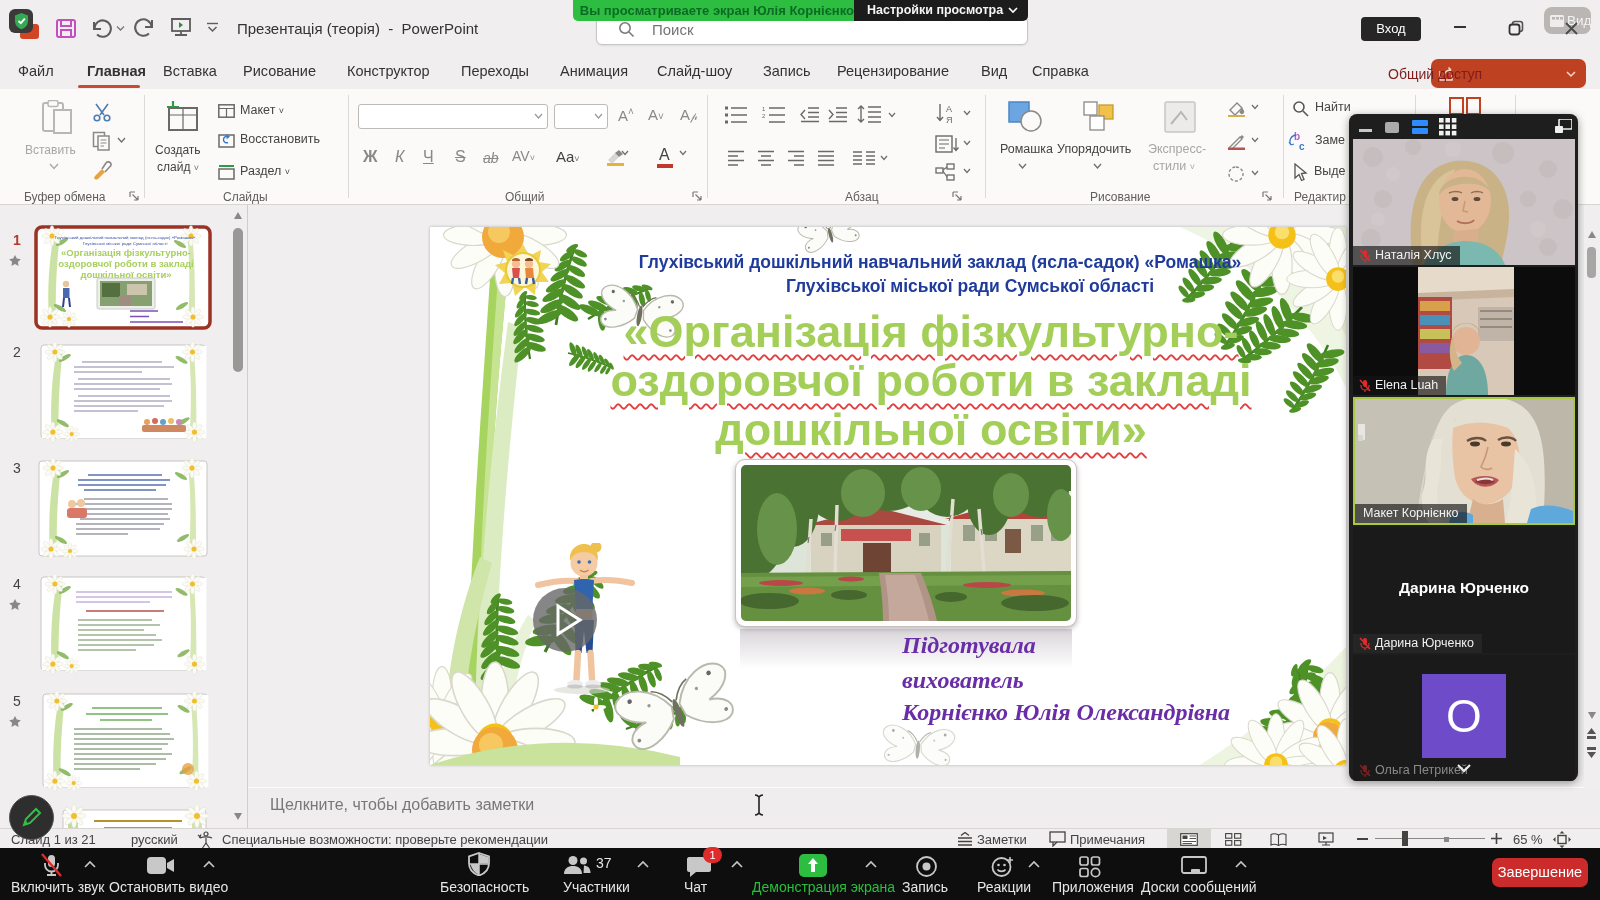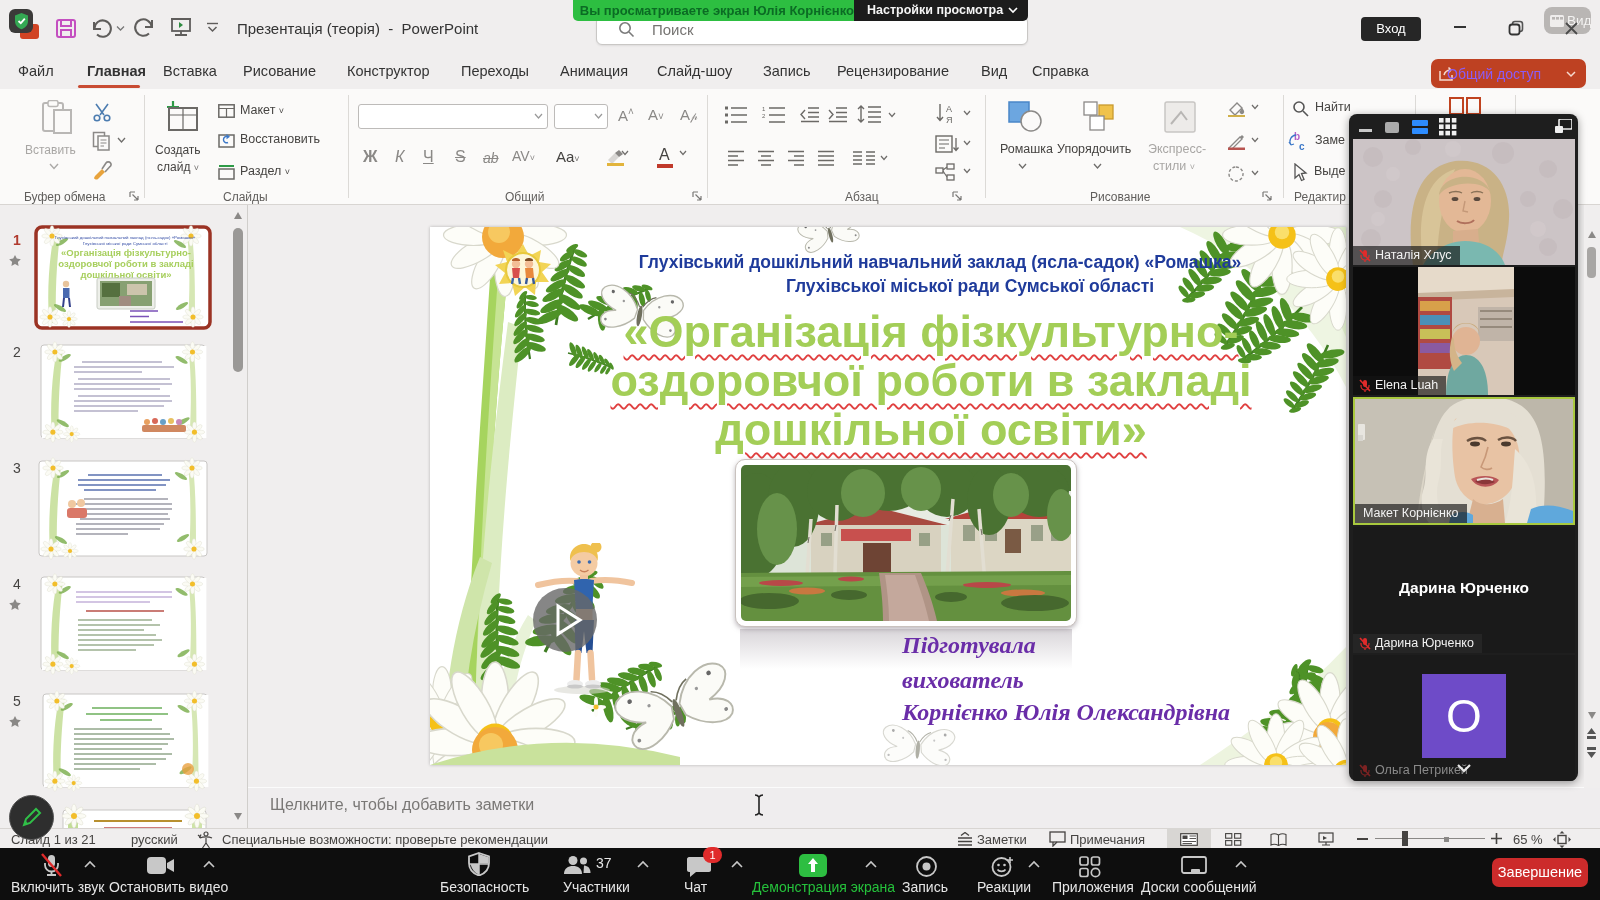--- a/index.html
+++ b/index.html
@@ -98,21 +98,21 @@
 <div class="abs" style="top:63px;left:763px;font-size:14.5px;color:#333;">Запись</div>
 <div class="abs" style="top:63px;left:837px;font-size:14.5px;color:#333;">Рецензирование</div>
 <div class="abs" style="top:63px;left:981px;font-size:14.5px;color:#333;">Вид</div>
 <div class="abs" style="top:63px;left:1032px;font-size:14.5px;color:#333;">Справка</div>
 
 <div class="abs" style="left:1431px;top:59px;width:155px;height:29px;background:#BE4122;border-radius:7px;"></div>
 <svg class="abs" style="left:1438px;top:65px;" width="18" height="17" viewBox="0 0 18 17">
     <path d="M2 6 V15 H14 V10" fill="none" stroke="#F6D9CE" stroke-width="1.5"></path>
     <path d="M6 10 C7 6.5 10 5 13 5 M13 5 L10.5 2.5 M13 5 L10.5 7.5" fill="none" stroke="#F6D9CE" stroke-width="1.5"></path>
   </svg>
-<div class="abs" style="left:1447px;top:66px;font-size:14px;color:#8b5cf6;">Общий доступ</div>
+<div class="abs" style="left:1388px;top:66px;font-size:14px;color:#7f1d1d;">Общий доступ</div>
 <svg class="abs" style="left:1566px;top:71px;" width="10" height="7" viewBox="0 0 10 7">
     <path d="M1 1 L5 5 L9 1" stroke="#F6D9CE" stroke-width="1.5" fill="none"></path>
   </svg>
 
 <div class="abs" style="left:0;top:89px;width:1600px;height:116px;background:#FBFAF9;border-bottom:1px solid #D8D5D2;"></div>
 
 <div class="abs" style="left:144px;top:95px;width:1px;height:103px;background:#DCDAD7;"></div>
 <div class="abs" style="left:348px;top:95px;width:1px;height:103px;background:#DCDAD7;"></div>
 <div class="abs" style="left:707px;top:95px;width:1px;height:103px;background:#DCDAD7;"></div>
 <div class="abs" style="left:985px;top:95px;width:1px;height:103px;background:#DCDAD7;"></div>

